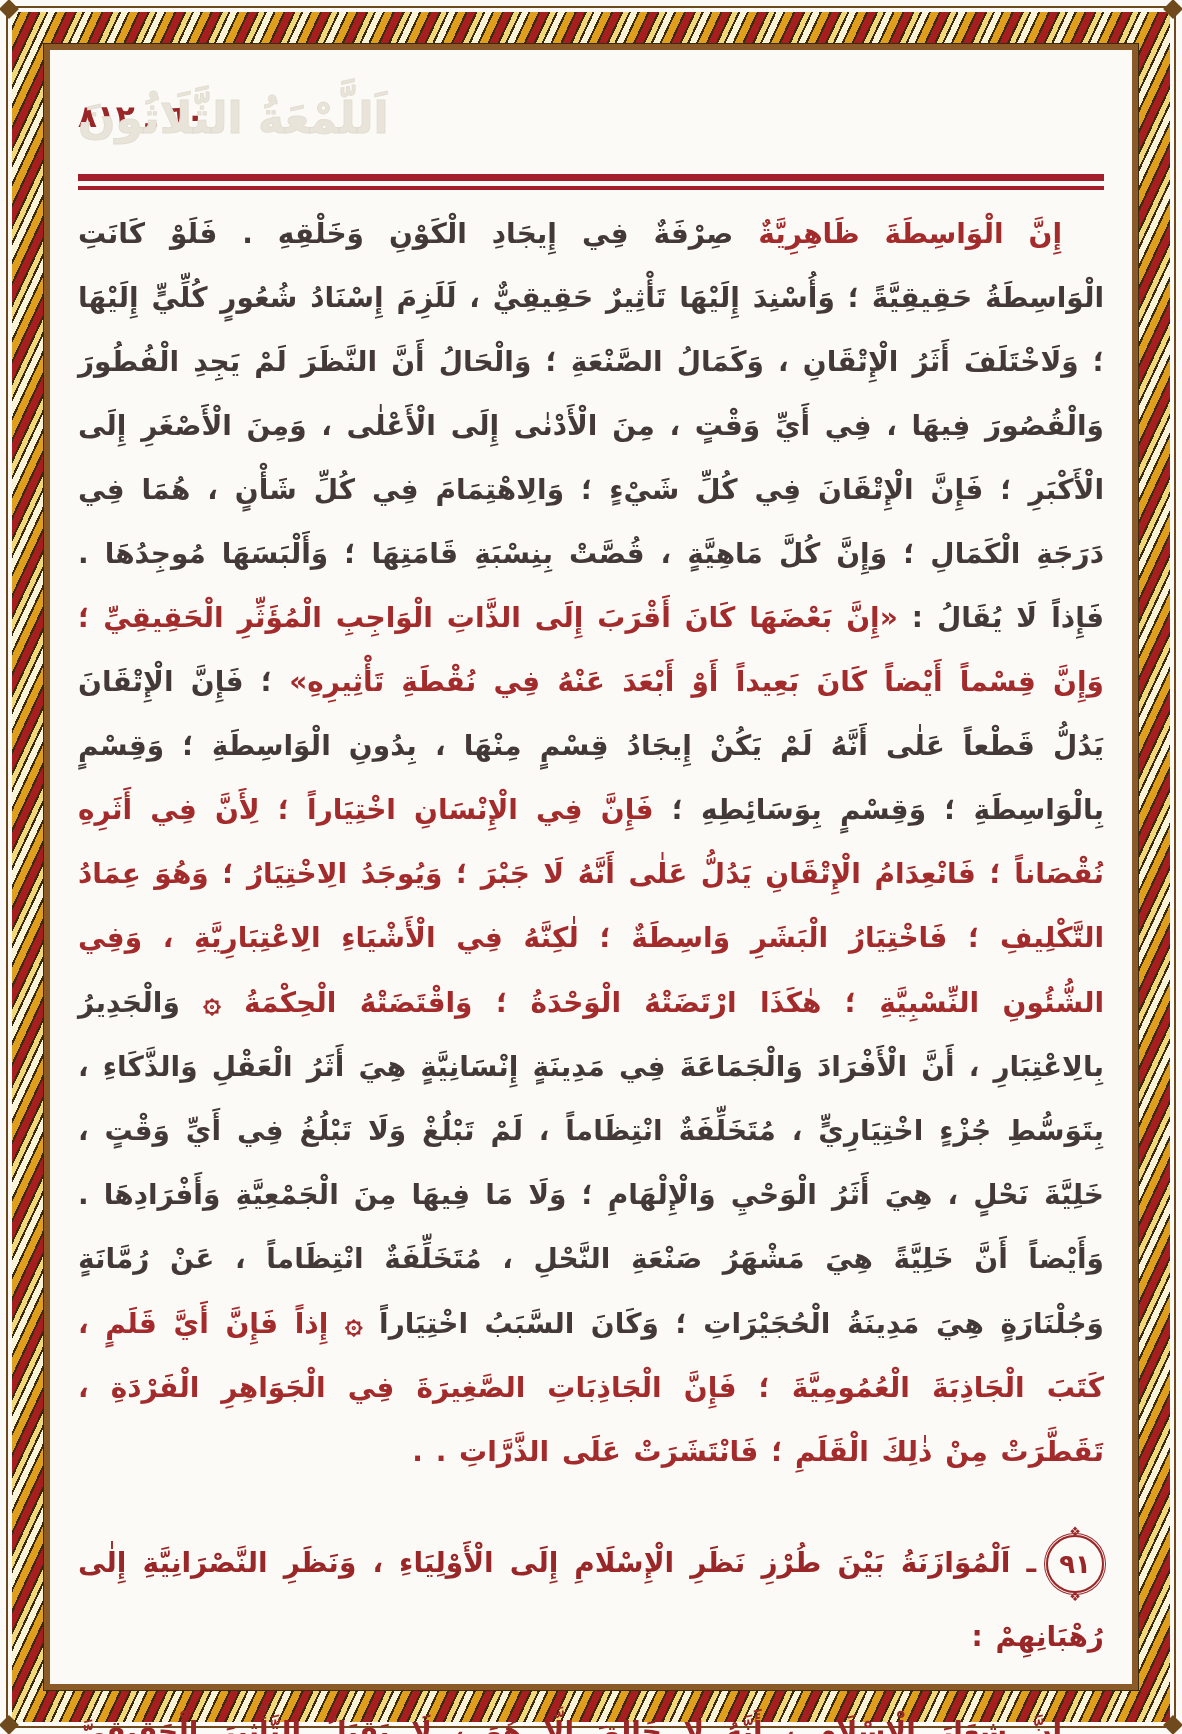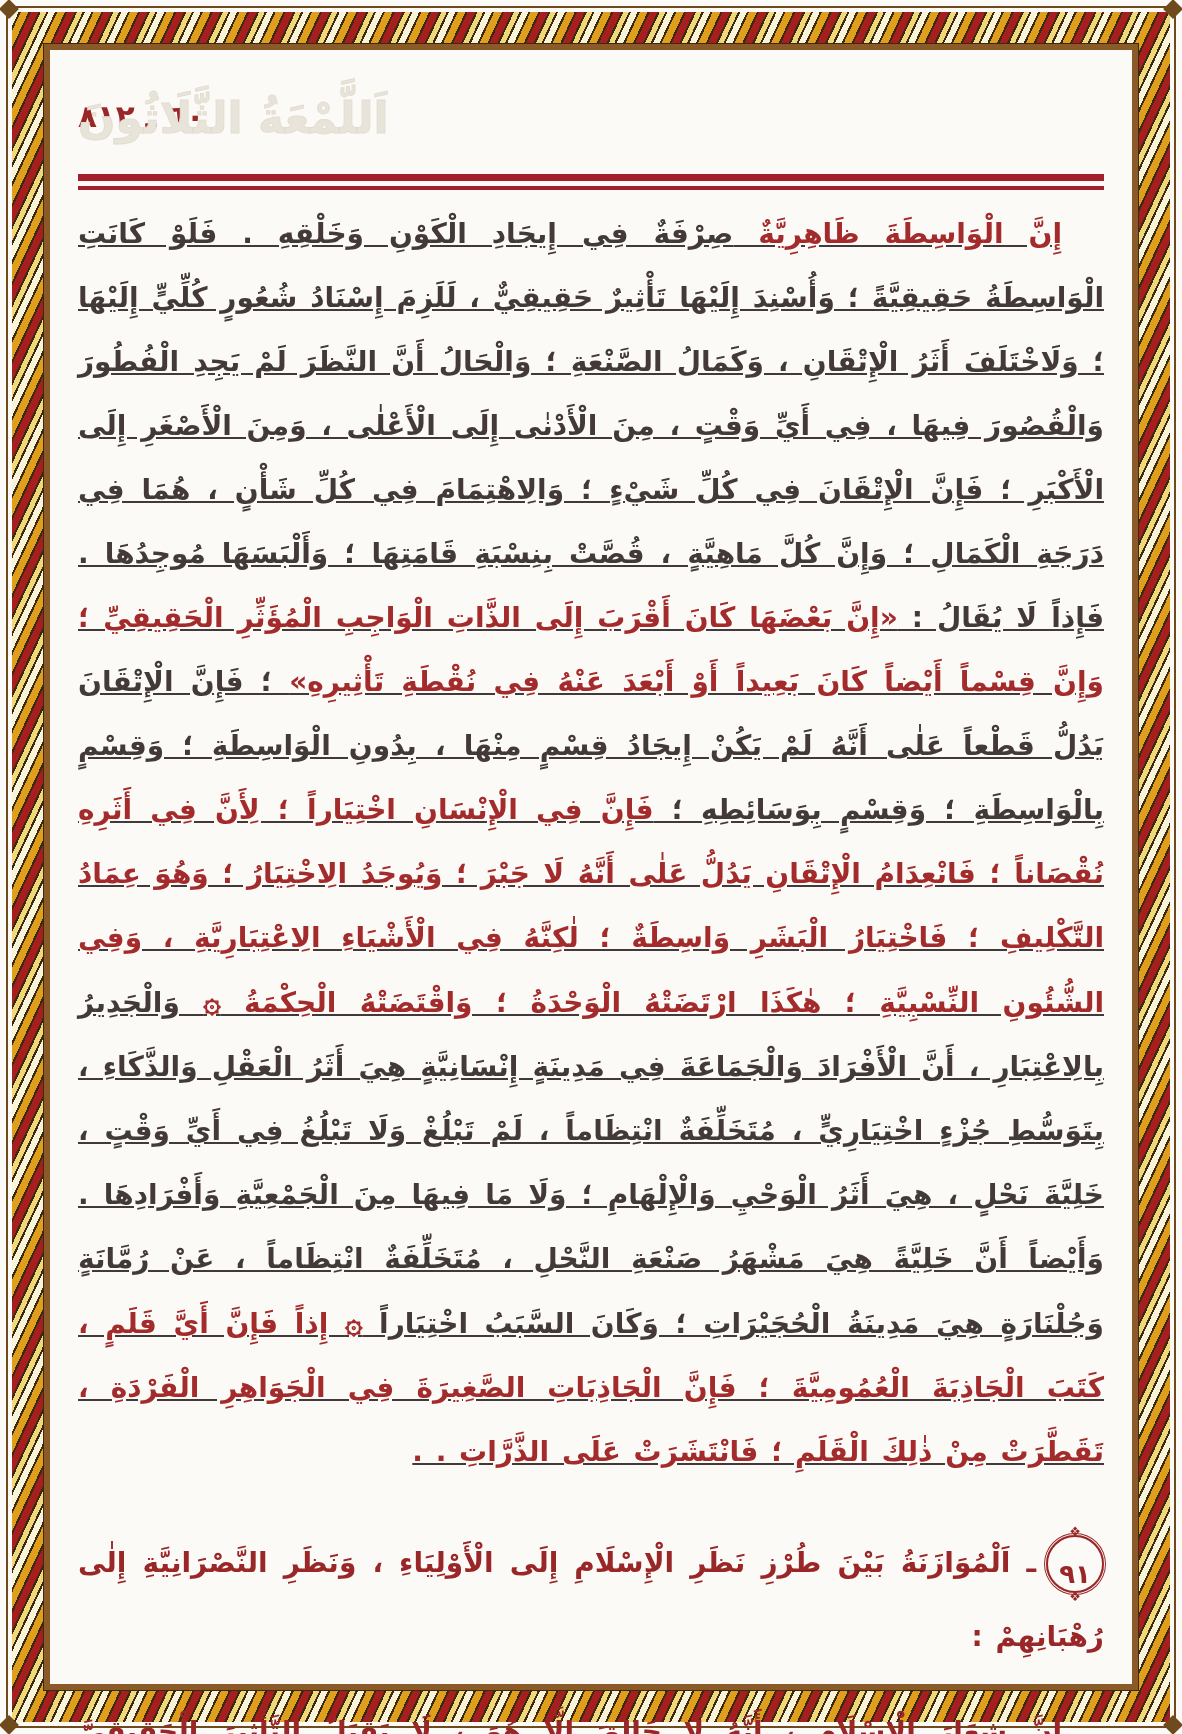--- a/index.html
+++ b/index.html
@@ -78,34 +78,34 @@
   .body-text{
     direction:rtl;
     text-align:justify;
     font-weight:bold;
     font-size:28px;
     line-height:64px;
     word-spacing:3px;
     color:#443939;
   }
   p.para{margin:0;padding:0;}
-  p.p1{margin-top:12px;text-indent:42px;text-decoration:underline;}
+  p.p1{margin-top:12px;text-indent:42px;}
   .seg-dark{color:#443939;}
   .seg-red{color:#a32b2b;}
   .seg-maroon{color:#9a2727;}
   .rosette{color:#a32b2b;font-size:30px;}
 
   
   p.section{
     margin:42px 0 0 0;
     color:#9a2727;
     line-height:74px;
   }
   .medallion{
-    display:inline-flex;justify-content:center;
+    display:inline-flex;align-items:center;justify-content:center;
     width:54px;height:54px;
     border:2px solid #9a2727;border-radius:50%;
     box-shadow:0 0 0 1px #fbfaf7,0 0 0 2px #9a2727;
     font-size:26px;color:#9a2727;
     vertical-align:middle;
     position:relative;
     margin-left:10px;
   }
   .medallion::before,.medallion::after{
     content:"❖";

